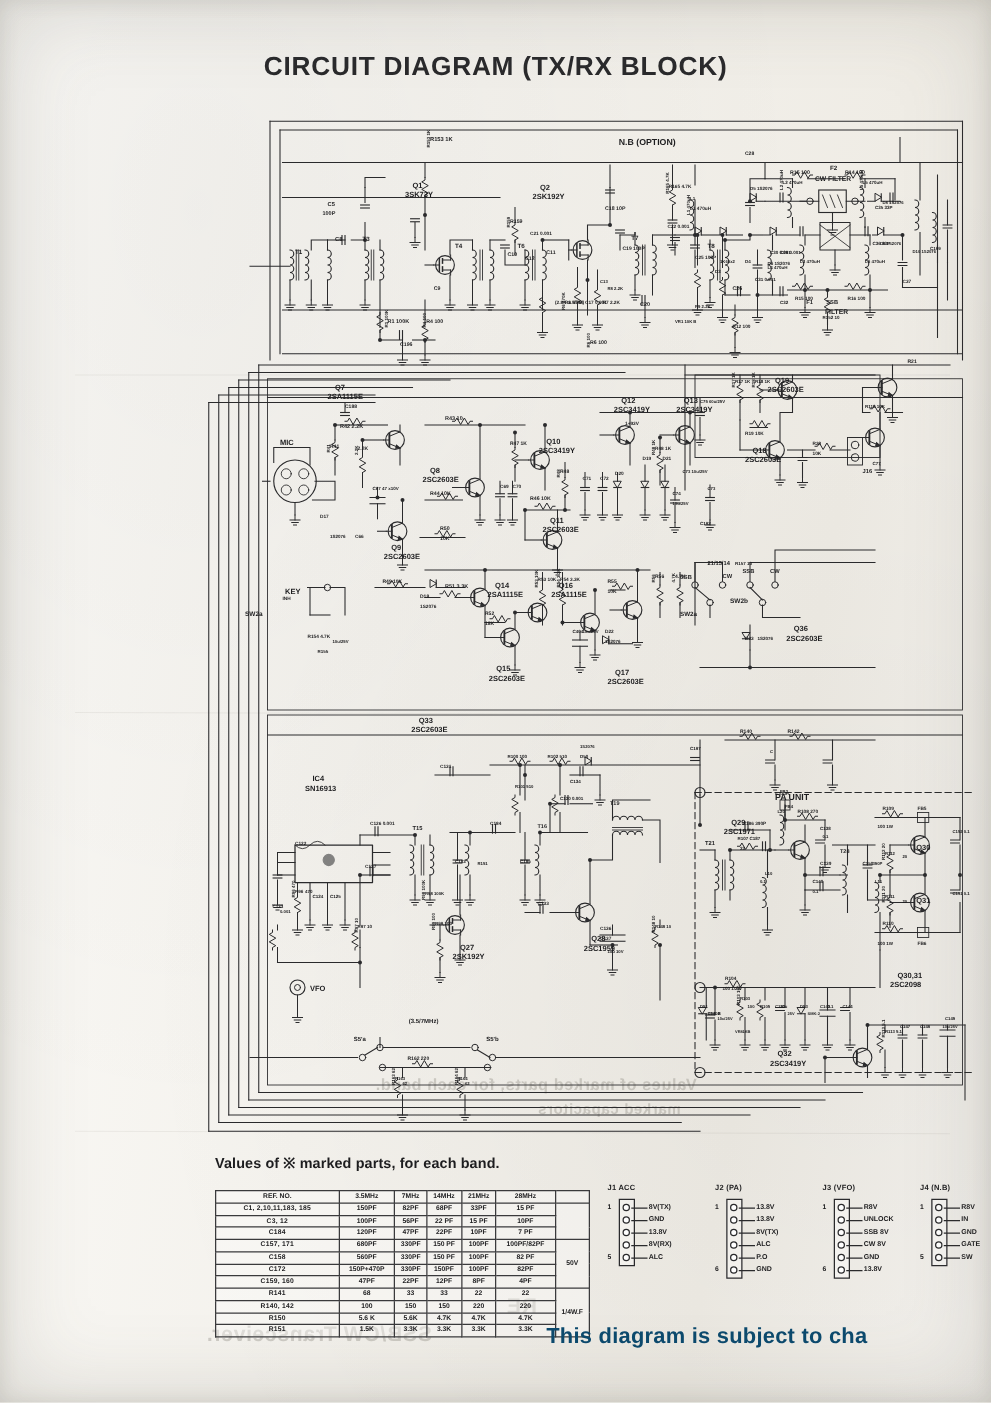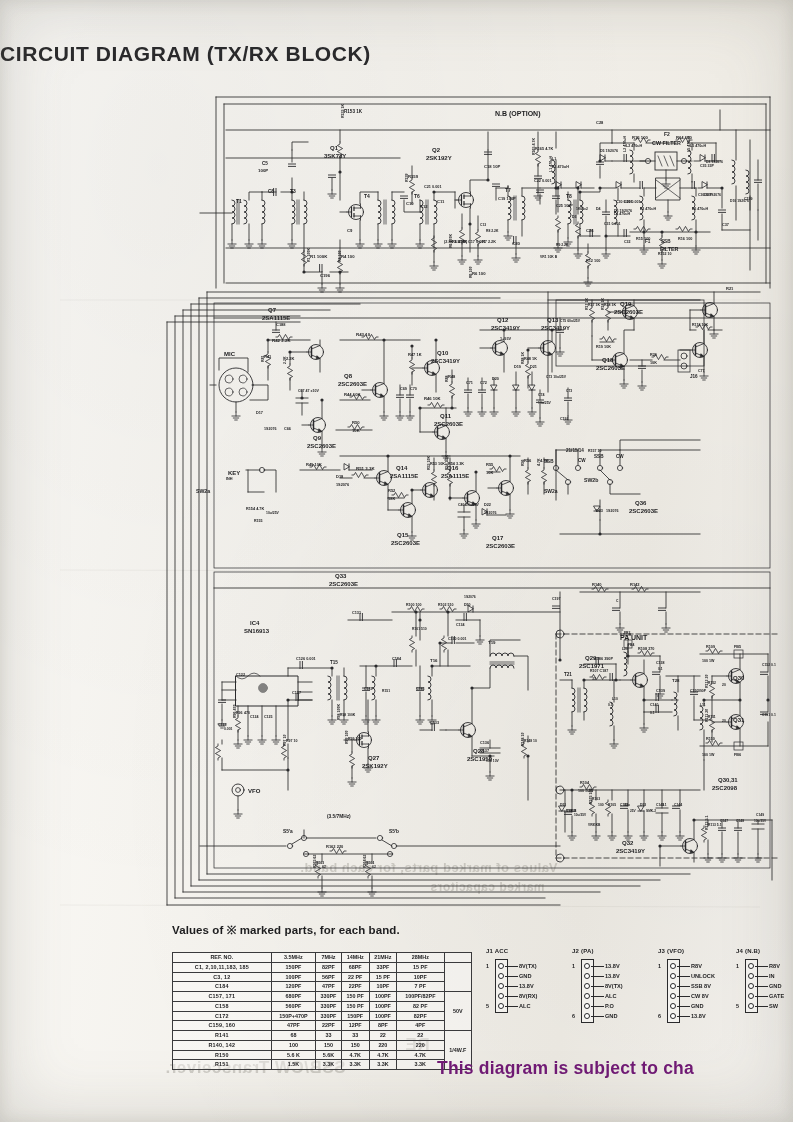--- a/index.html
+++ b/index.html
@@ -9,25 +9,25 @@
   
   #paper{position:absolute;inset:0;
      background:
        radial-gradient(ellipse at 20% 15%, rgba(0,0,0,.035), transparent 55%),
        radial-gradient(ellipse at 85% 70%, rgba(0,0,0,.04), transparent 60%),
        linear-gradient(100deg,#fbfaf7 0%,#f4f2ed 40%,#efece5 75%,#f7f5f1 100%);
   }
   #vignette{position:absolute;inset:0;pointer-events:none;
      box-shadow:inset 0 0 70px rgba(90,85,75,.22), inset 0 0 16px rgba(80,75,65,.14);}
 
-  #title{position:absolute;left:0;right:0;top:42px;text-align:left;
+  #title{position:absolute;left:0;right:0;top:42px;text-align:center;
      font-size:21px;font-weight:bold;letter-spacing:.6px;color:#2a2a2c;
      font-family:"Liberation Sans",sans-serif;}
   #footnote{position:absolute;left:437px;top:1058px;
-     font-size:17.5px;font-weight:bold;color:#701a75;letter-spacing:.2px;
+     font-size:17.5px;font-weight:bold;color:#0c4a6e;letter-spacing:.2px;
      white-space:nowrap;overflow:hidden;width:356px;}
 
   
   .ghost{position:absolute;color:rgba(120,115,105,.30);font-weight:bold;
      transform:scaleX(-1);letter-spacing:.5px;pointer-events:none;}
   #ghost1{left:165px;top:1058px;font-size:17px;}
   #ghost2{left:405px;top:1035px;font-size:17px;}
   #ghost3{left:300px;top:860px;font-size:13px;}
   #ghost4{left:430px;top:880px;font-size:12px;}
 

